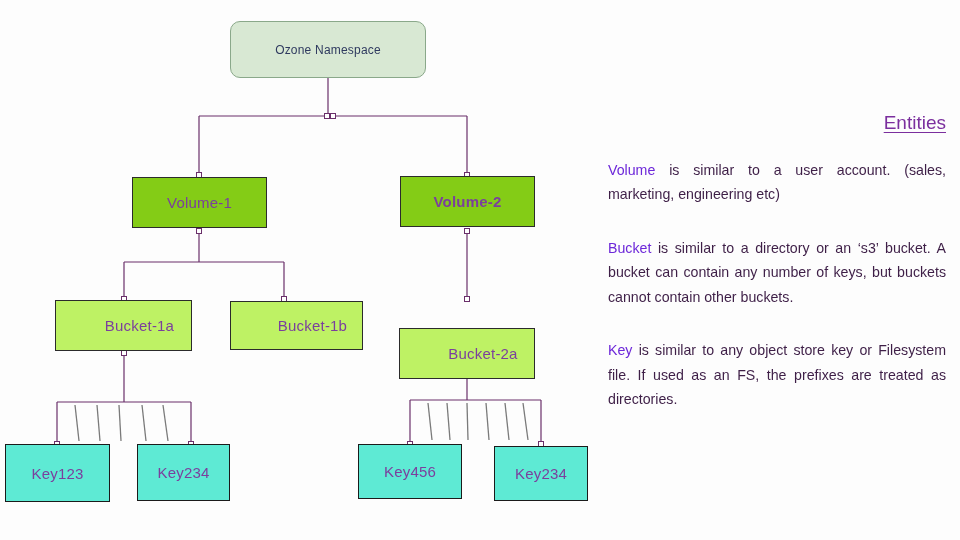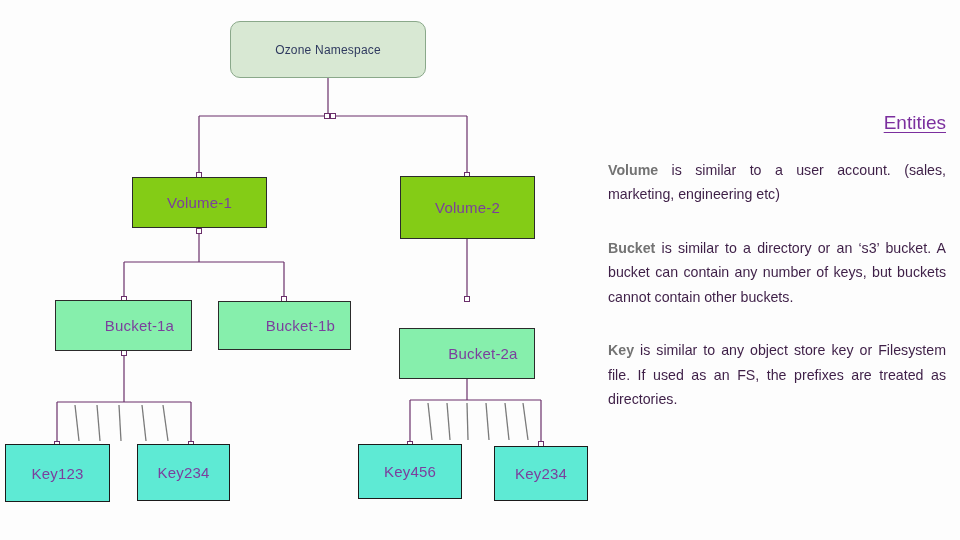--- a/index.html
+++ b/index.html
@@ -42,21 +42,21 @@
     border-radius: 10px;
     border: 1.3px solid #8aa88a;
     background: #d8e8d3;
     color: #2f3a5f;
     font-size: 12px;
   }
   .node.volume {
     background: #84cc16;
   }
   .node.bucket {
-    background: #86efac;
+    background: #bef264;
     padding-left: 32px;
   }
   .node.key {
     background: #5eead4;
     border-color: #1b1b1b;
   }
 
   
   #panel {
     position: absolute;
@@ -76,22 +76,22 @@
   #panel .para {
     color: #3e1f47;
     font-size: 14.2px;
     line-height: 1.72;
     text-align: justify;
     margin-bottom: 29px;
     font-family: "Liberation Sans", sans-serif;
   }
   #panel .para:last-child { margin-bottom: 0; margin-top: 20px; }
   #panel .para b {
-    font-weight: bold;
-    color: #737373;
+    font-weight: normal;
+    color: #6d28d9;
   }
   .lead { font-weight: bold; }
 </style>
 </head>
 <body>
 
 <div id="canvas">
 
   <svg class="edges" viewBox="0 0 960 540" xmlns="http://www.w3.org/2000/svg">
     <g stroke="#6a2f6a" stroke-width="1.2" fill="none">
@@ -156,28 +156,28 @@
     </g>
   </svg>
 
   <div class="node root" style="left:230px; top:21px; width:196px; height:57px;">
     <span>Ozone Namespace</span>
   </div>
 
   <div class="node volume" style="left:132px; top:177px; width:135px; height:51px;">
     <span>Volume-1</span>
   </div>
-  <div class="node volume" style="left:400px; top:176px; width:135px; height:63px;">
+  <div class="node volume" style="left:400px; top:176px; width:135px; height:51px;font-weight:bold;">
     <span>Volume-2</span>
   </div>
 
   <div class="node bucket" style="left:55px; top:300px; width:137px; height:51px;">
     <span>Bucket-1a</span>
   </div>
-  <div class="node bucket" style="left:218px; top:301px; width:133px; height:49px;">
+  <div class="node bucket" style="left:230px; top:301px; width:133px; height:49px;">
     <span>Bucket-1b</span>
   </div>
   <div class="node bucket" style="left:399px; top:300px; width:136px; height:51px;margin-top:28px;">
     <span>Bucket-2a</span>
   </div>
 
   <div class="node key" style="left:5px; top:444px; width:105px; height:58px;">
     <span>Key123</span>
   </div>
   <div class="node key" style="left:137px; top:444px; width:93px; height:57px;">

